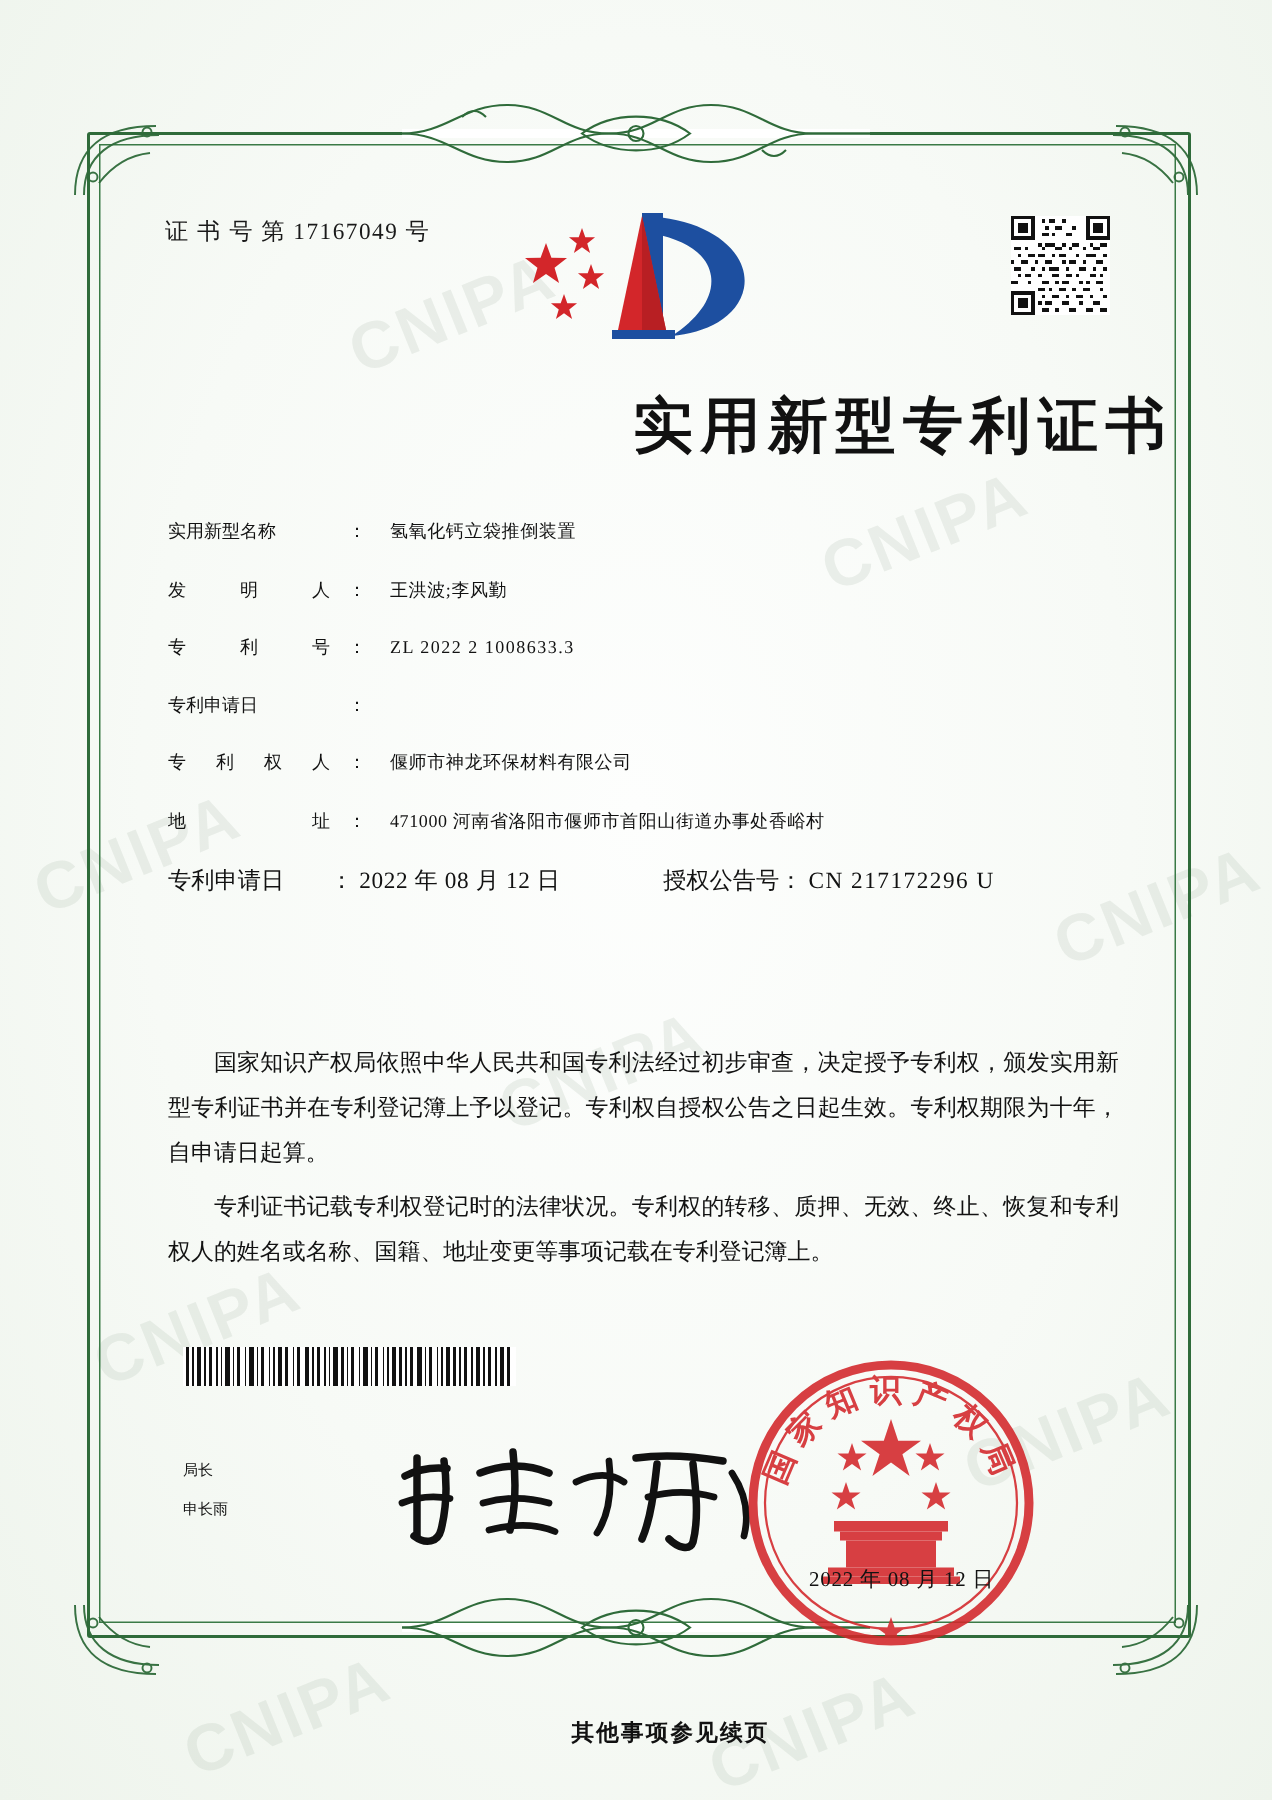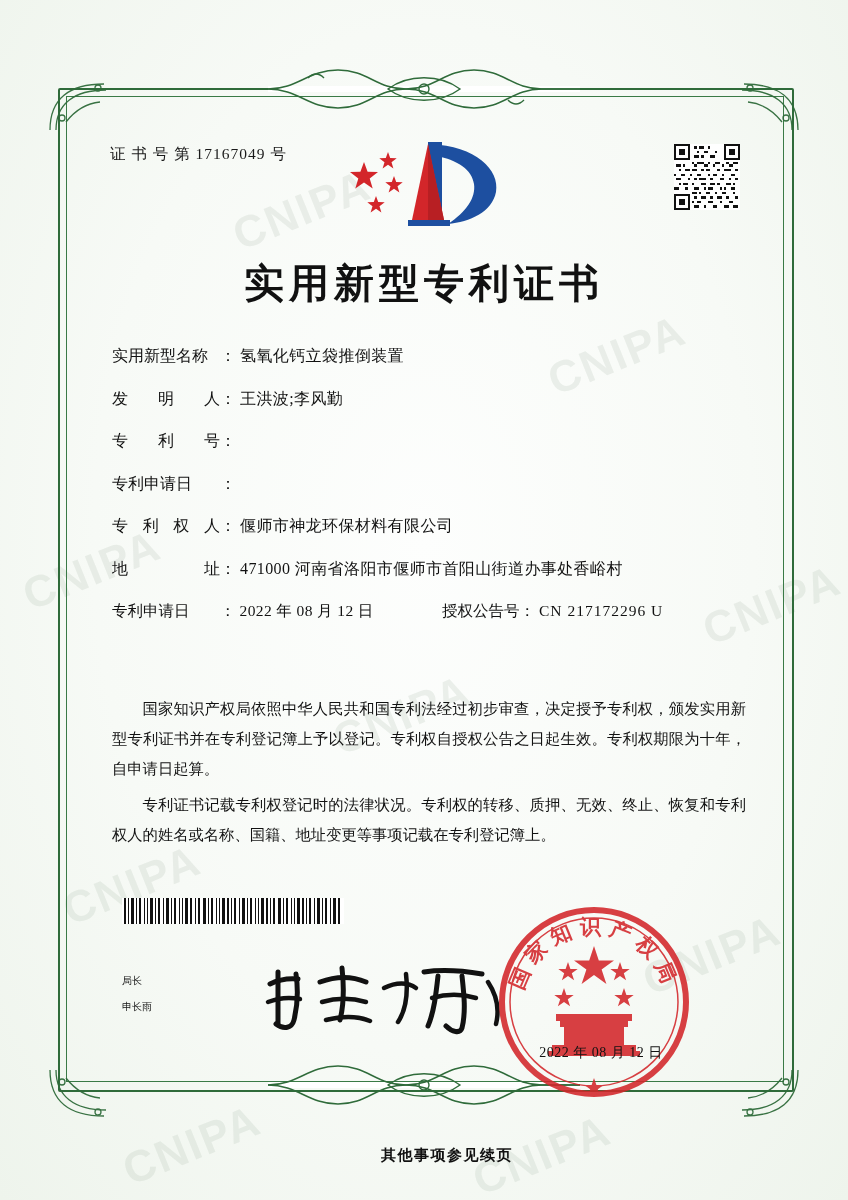--- a/index.html
+++ b/index.html
@@ -114,40 +114,41 @@
     transform: translateX(-50%);
     width: 200px;
     height: 96px;
   }
 
   .title {
     position: absolute;
     left: 0;
     right: 0;
     top: 160px;
-    text-align: center;
+    text-align: right;
     font-size: 40px;
     font-weight: 700;
     letter-spacing: 5px;
     color: #111111;
     font-family: "DejaVu Serif", "Liberation Serif", serif;
   }
 
   .fields {
     position: absolute;
     left: 46px;
     top: 250px;
     width: 630px;
   }
   .field-row {
     display: flex;
     align-items: baseline;
     margin-bottom: 21.5px;
-    font-size: 16px;
+    font-size: 12px;
     color: #121212;
+    gap: 12px;
   }
   .field-label {
     width: 108px;
     flex: 0 0 108px;
     letter-spacing: 0px;
     white-space: nowrap;
   }
   .field-label.spread {
     display: flex;
     justify-content: space-between;
@@ -492,20 +493,21 @@
         <div class="field-value">王洪波;李风勤</div>
       </div>
 
       <div class="field-row">
         <div class="field-label spread">
           <span>专</span>
           <span>利</span>
           <span>号</span>
         </div>
         <div class="field-colon">：</div>
+        <div class="field-value mono-ish">ZL 2022 2 1008633.3</div>
       </div>
 
       <div class="field-row">
         <div class="field-label">专利申请日</div>
         <div class="field-colon">：</div>
       </div>
 
       <div class="field-row">
         <div class="field-label spread">
           <span>专</span>

